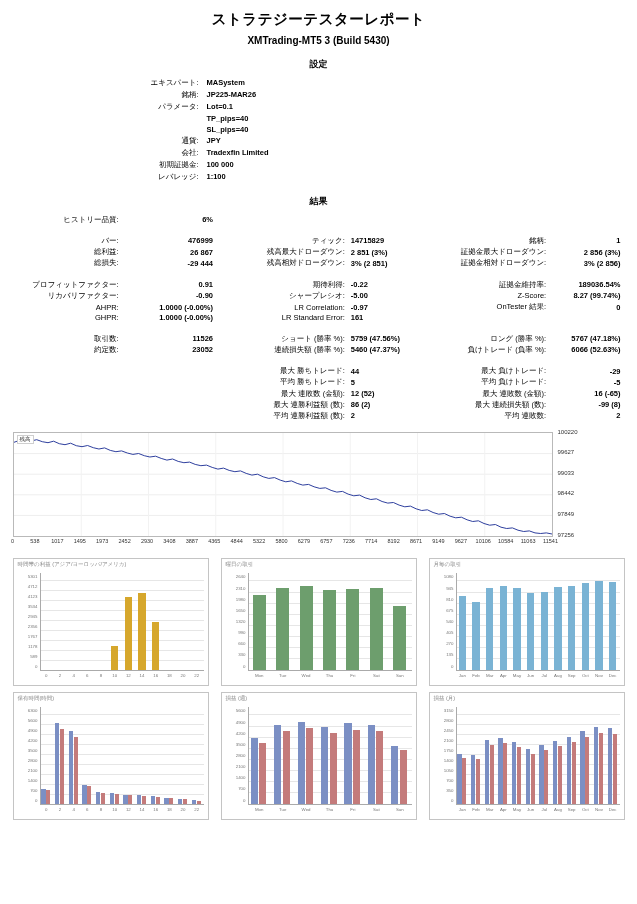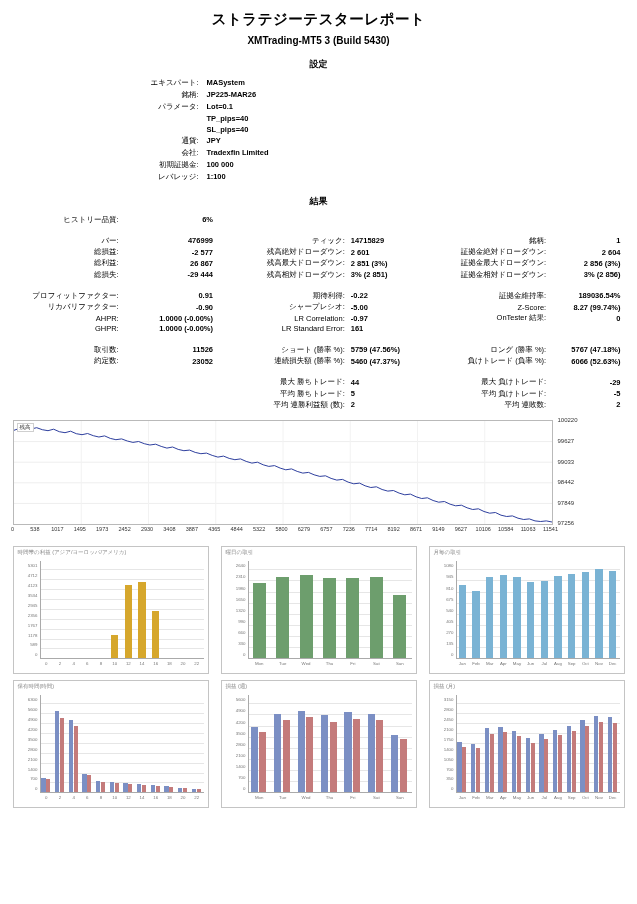--- a/index.html
+++ b/index.html
@@ -160,28 +160,20 @@
         </tr>
         <tr>
           <td class="c1l">バー:</td>
           <td class="c1v">476999</td>
           <td class="c2l">ティック:</td>
           <td class="c2v">14715829</td>
           <td class="c3l">銘柄:</td>
           <td class="c3v">1</td>
         </tr>
         <tr>
-          <td class="c1l">総損益:</td>
-          <td class="c1v">-2 577</td>
-          <td class="c2l">残高絶対ドローダウン:</td>
-          <td class="c2v">2 601</td>
-          <td class="c3l">証拠金絶対ドローダウン:</td>
-          <td class="c3v">2 604</td>
-        </tr>
-        <tr>
           <td class="c1l">総利益:</td>
           <td class="c1v">26 867</td>
           <td class="c2l">残高最大ドローダウン:</td>
           <td class="c2v">2 851 (3%)</td>
           <td class="c3l">証拠金最大ドローダウン:</td>
           <td class="c3v">2 856 (3%)</td>
         </tr>
         <tr>
           <td class="c1l">総損失:</td>
           <td class="c1v">-29 444</td>
@@ -255,20 +247,36 @@
           <td class="c3l">最大 負けトレード:</td>
           <td class="c3v">-29</td>
         </tr>
         <tr>
           <td class="c1l"></td>
           <td class="c1v"></td>
           <td class="c2l">平均 勝ちトレード:</td>
           <td class="c2v">5</td>
           <td class="c3l">平均 負けトレード:</td>
           <td class="c3v">-5</td>
+        </tr>
+        <tr>
+          <td class="c1l"></td>
+          <td class="c1v"></td>
+          <td class="c2l">最大 連敗数 (金額):</td>
+          <td class="c2v">12 (52)</td>
+          <td class="c3l">最大 連敗数 (金額):</td>
+          <td class="c3v">16 (-65)</td>
+        </tr>
+        <tr>
+          <td class="c1l"></td>
+          <td class="c1v"></td>
+          <td class="c2l">最大 連勝利益額 (数):</td>
+          <td class="c2v">86 (2)</td>
+          <td class="c3l">最大 連続損失額 (数):</td>
+          <td class="c3v">-99 (8)</td>
         </tr>
         <tr>
           <td class="c1l"></td>
           <td class="c1v"></td>
           <td class="c2l">平均 連勝利益額 (数):</td>
           <td class="c2v">2</td>
           <td class="c3l">平均 連敗数:</td>
           <td class="c3v">2</td>
         </tr>
       </tbody>

